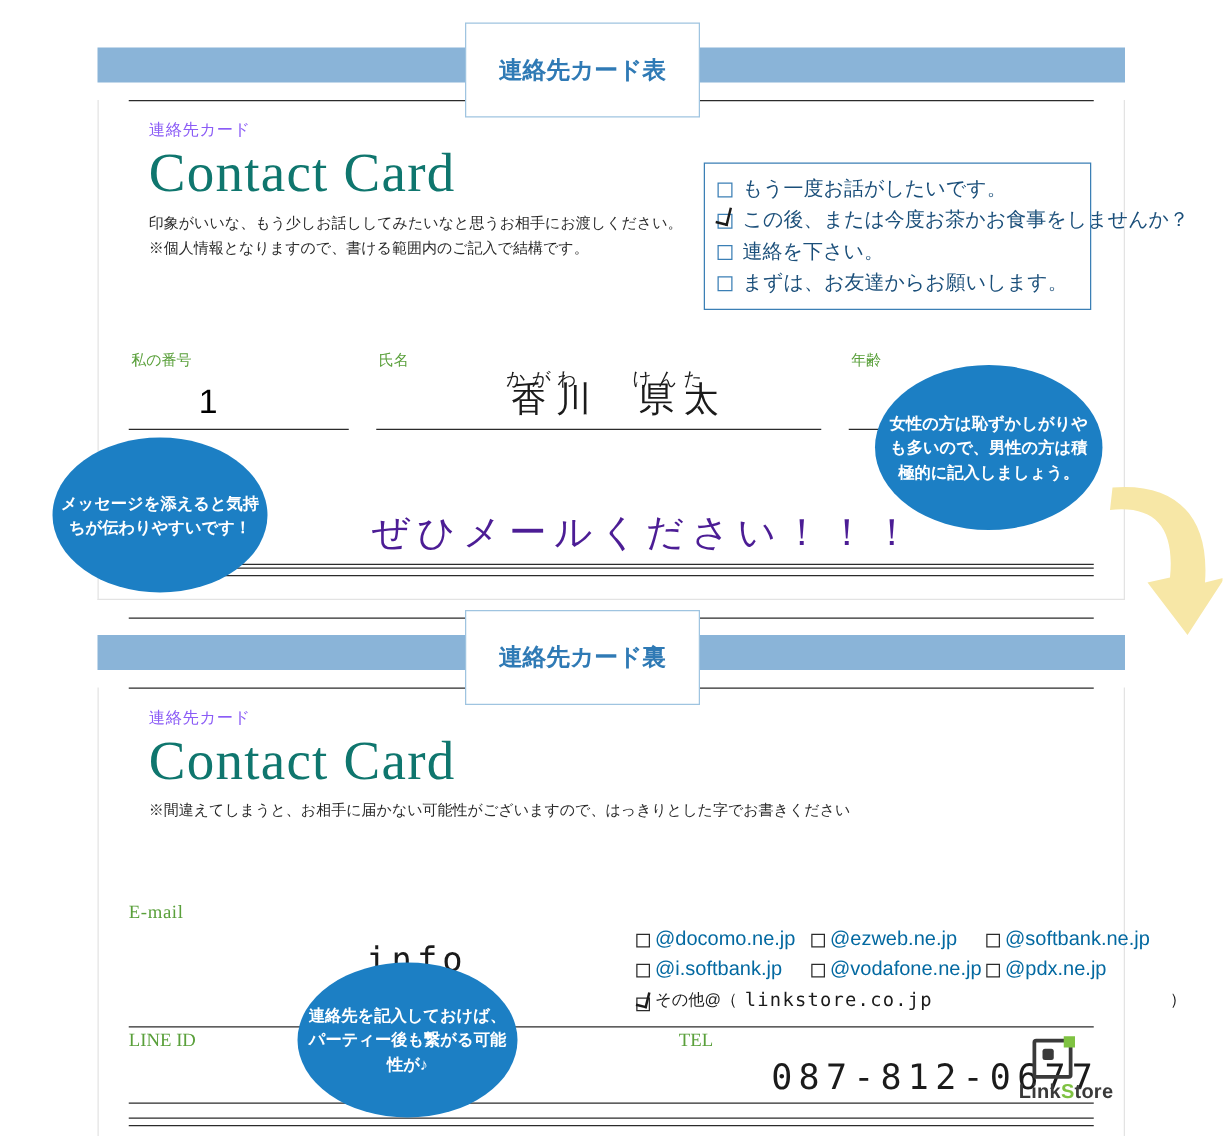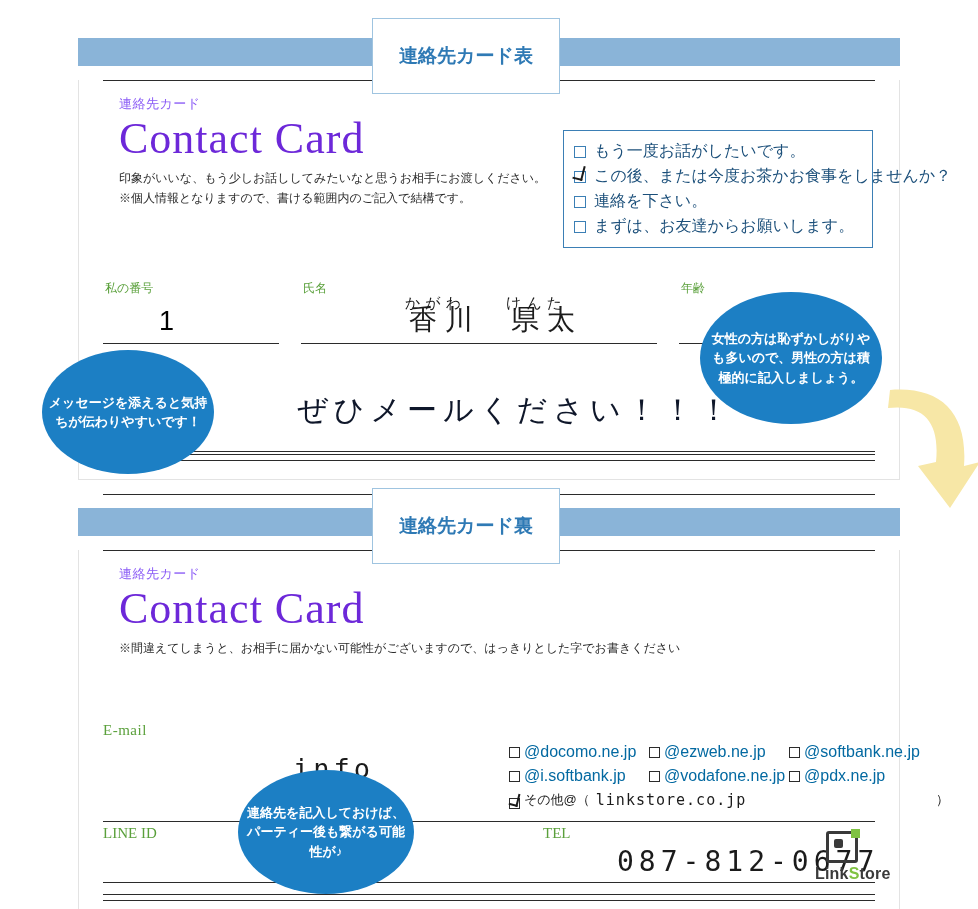--- a/index.html
+++ b/index.html
@@ -65,21 +65,21 @@
   .card-head { padding: 14px 28px 0 40px; }
   .kicker {
     font-size: 13px;
     color: #8b5cf6;
     letter-spacing: 0.5px;
   }
   .bigtitle {
     font-family: "Liberation Serif", serif;
     font-size: 44px;
     line-height: 1.08;
-    color: #6d28d9;
+    color: #0f766e;
     letter-spacing: 1px;
     margin-top: 2px;
   }
   .note {
     font-size: 12px;
     color: #2a2a2a;
     margin-top: 6px;
     line-height: 1.55;
   }
 
@@ -193,26 +193,26 @@
     letter-spacing: 1px;
   }
   .msg-line {
     position: relative;
     height: 58px;
     border-bottom: 1px solid #2b2b2b;
   }
   .msg-line.second { height: 42px; border-bottom: 1px solid #2b2b2b; }
   .msg-val {
     position: absolute;
-    bottom: 20px;
+    bottom: 4px;
     left: 194px;
     font-family: "DejaVu Sans Mono", monospace;
     font-size: 30px;
     letter-spacing: 6px;
-    color: #0f172a;
+    color: #4c1d95;
     white-space: nowrap;
   }
   .bottom-double {
     position: absolute;
     left: 24px;
     right: 24px;
     bottom: 18px;
     border-top: 1px solid #2b2b2b;
     border-bottom: 1px solid #2b2b2b;
     height: 5px;

